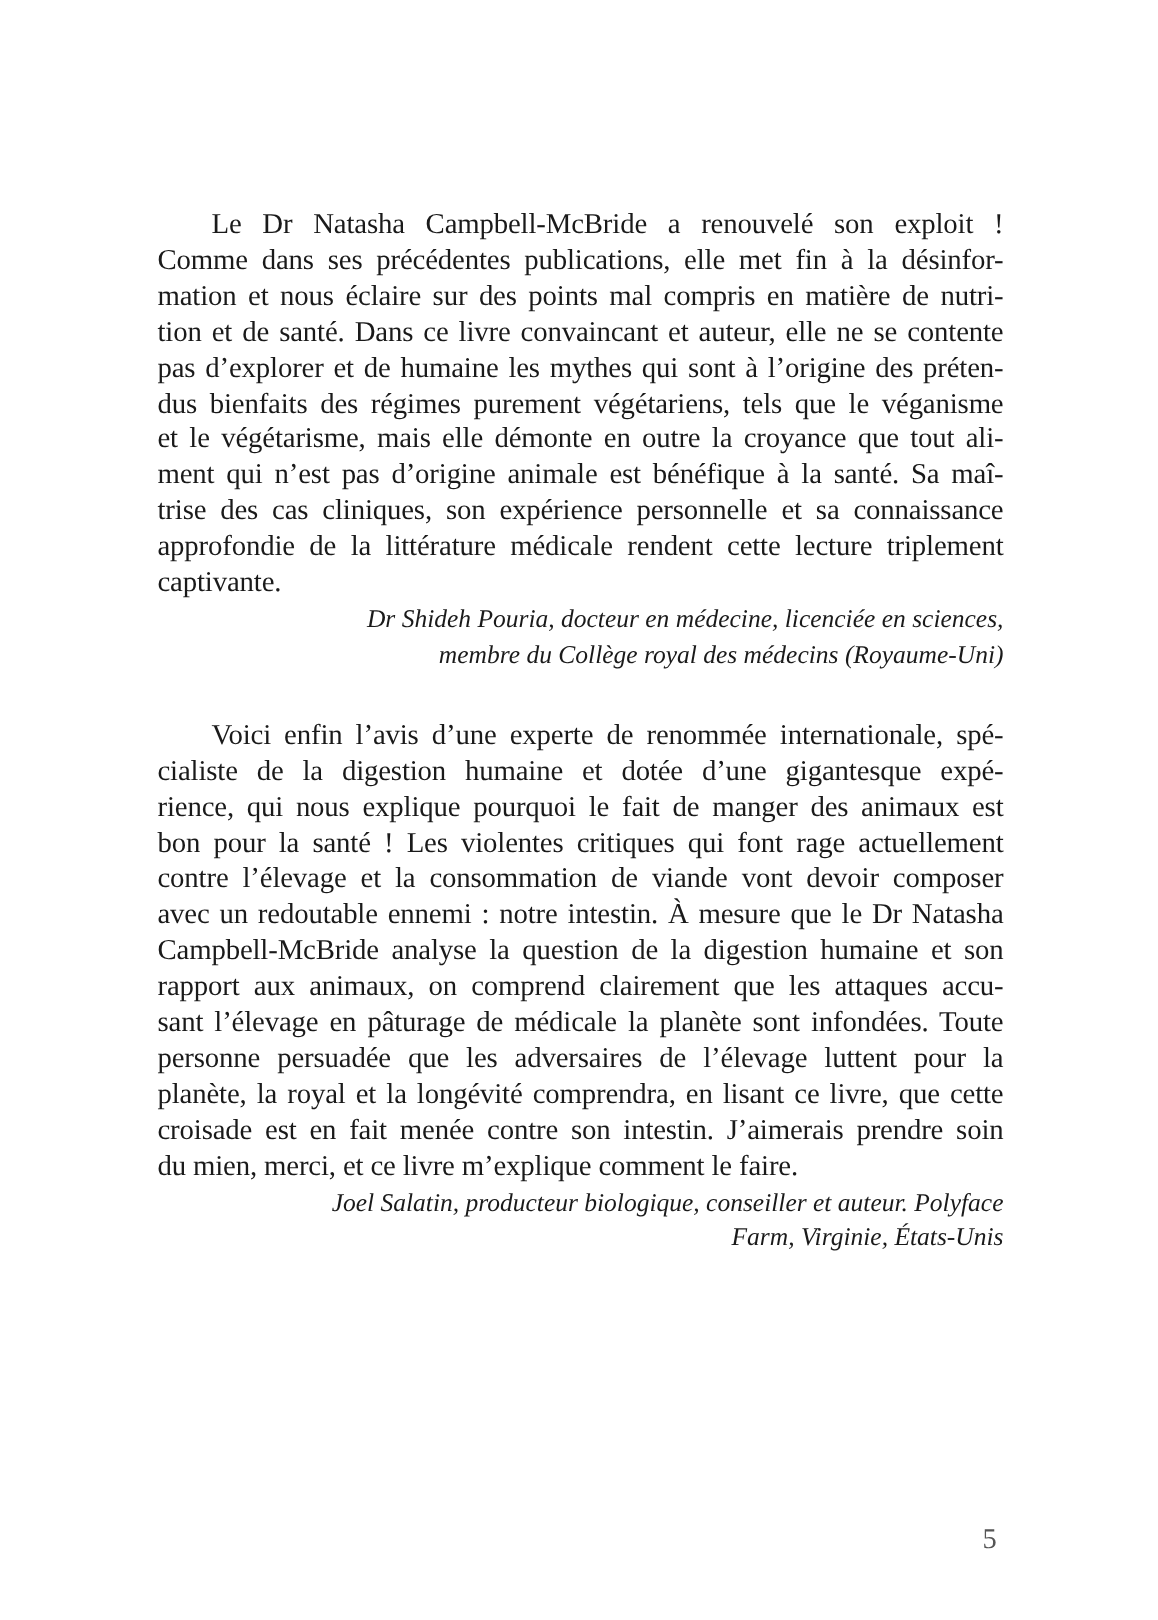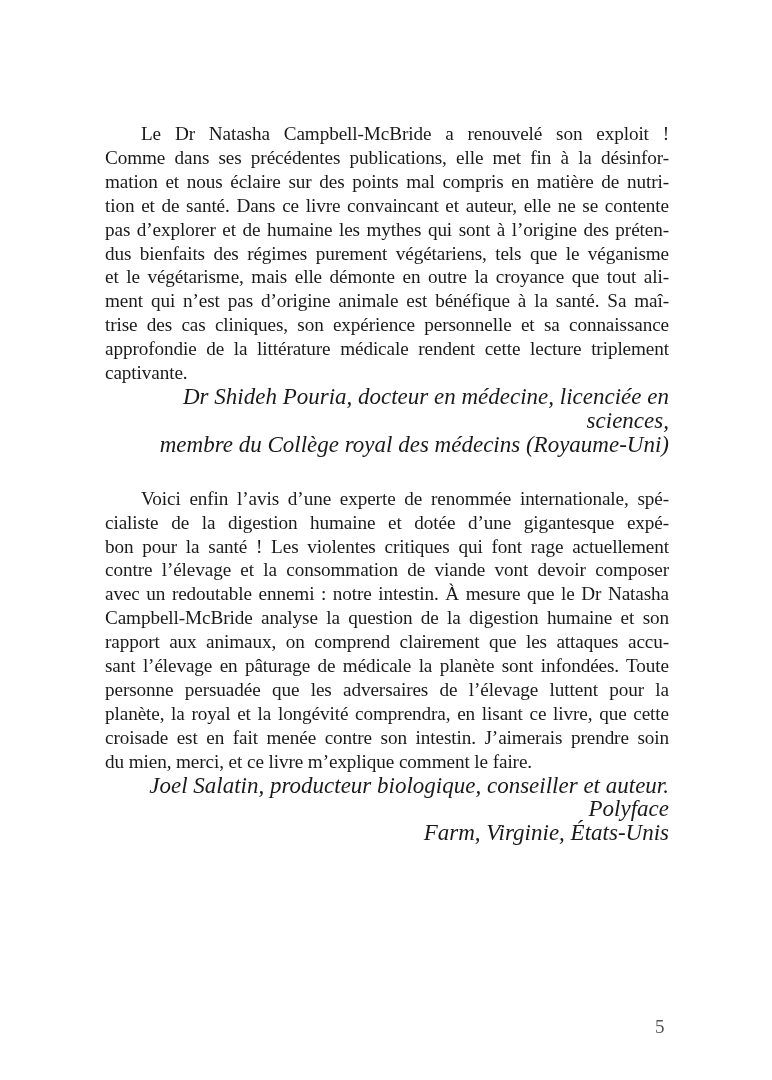--- a/index.html
+++ b/index.html
@@ -11,34 +11,34 @@
       width: 772px;
       height: 1080px;
       position: relative;
       overflow: hidden;
       font-family: "Liberation Serif", "DejaVu Serif", serif;
       color: #1a1a1a;
     }
     .page {
       position: absolute;
       left: 105px;
-      top: 122px;
+      top: 138px;
       width: 564px;
     }
     .para {
       font-size: 19.2px;
       line-height: 23.9px;
       text-align: justify;
       text-indent: 36px;
       margin: 0;
       hyphens: manual;
       letter-spacing: -0.1px;
     }
     .attribution {
-      font-size: 23px;
+      font-size: 17px;
       line-height: 23.9px;
       font-style: italic;
       text-align: right;
       margin: 0;
     }
     .attribution span {
       display: block;
     }
     .gap {
       height: 30px;
@@ -77,20 +77,21 @@
   <div class="attribution">
     <span>Dr Shideh Pouria, docteur en médecine, licenciée en sciences,</span>
     <span>membre du Collège royal des médecins (Royaume-Uni)</span>
   </div>
 
   <div class="gap"></div>
 
   <div class="para para-block">
     <span class="line first">Voici enfin l’avis d’une experte de renommée internationale, spé-</span>
     <span class="line">cialiste de la digestion humaine et dotée d’une gigantesque expé-</span>
+    <span class="line">rience, qui nous explique pourquoi le fait de manger des animaux est</span>
     <span class="line">bon pour la santé ! Les violentes critiques qui font rage actuellement</span>
     <span class="line">contre l’élevage et la consommation de viande vont devoir composer</span>
     <span class="line">avec un redoutable ennemi : notre intestin. À mesure que le Dr Natasha</span>
     <span class="line">Campbell-McBride analyse la question de la digestion humaine et son</span>
     <span class="line">rapport aux animaux, on comprend clairement que les attaques accu-</span>
     <span class="line">sant l’élevage en pâturage de médicale la planète sont infondées. Toute</span>
     <span class="line">personne persuadée que les adversaires de l’élevage luttent pour la</span>
     <span class="line">planète, la royal et la longévité comprendra, en lisant ce livre, que cette</span>
     <span class="line">croisade est en fait menée contre son intestin. J’aimerais prendre soin</span>
     <span class="line last">du mien, merci, et ce livre m’explique comment le faire.</span>

